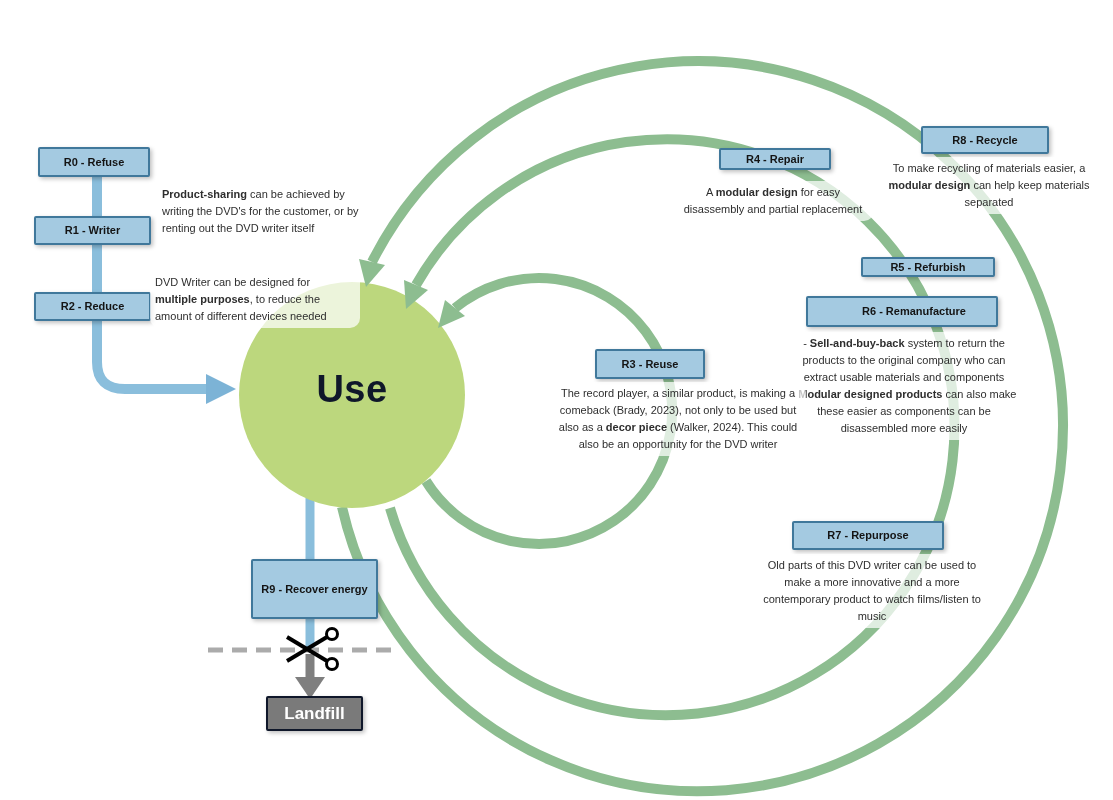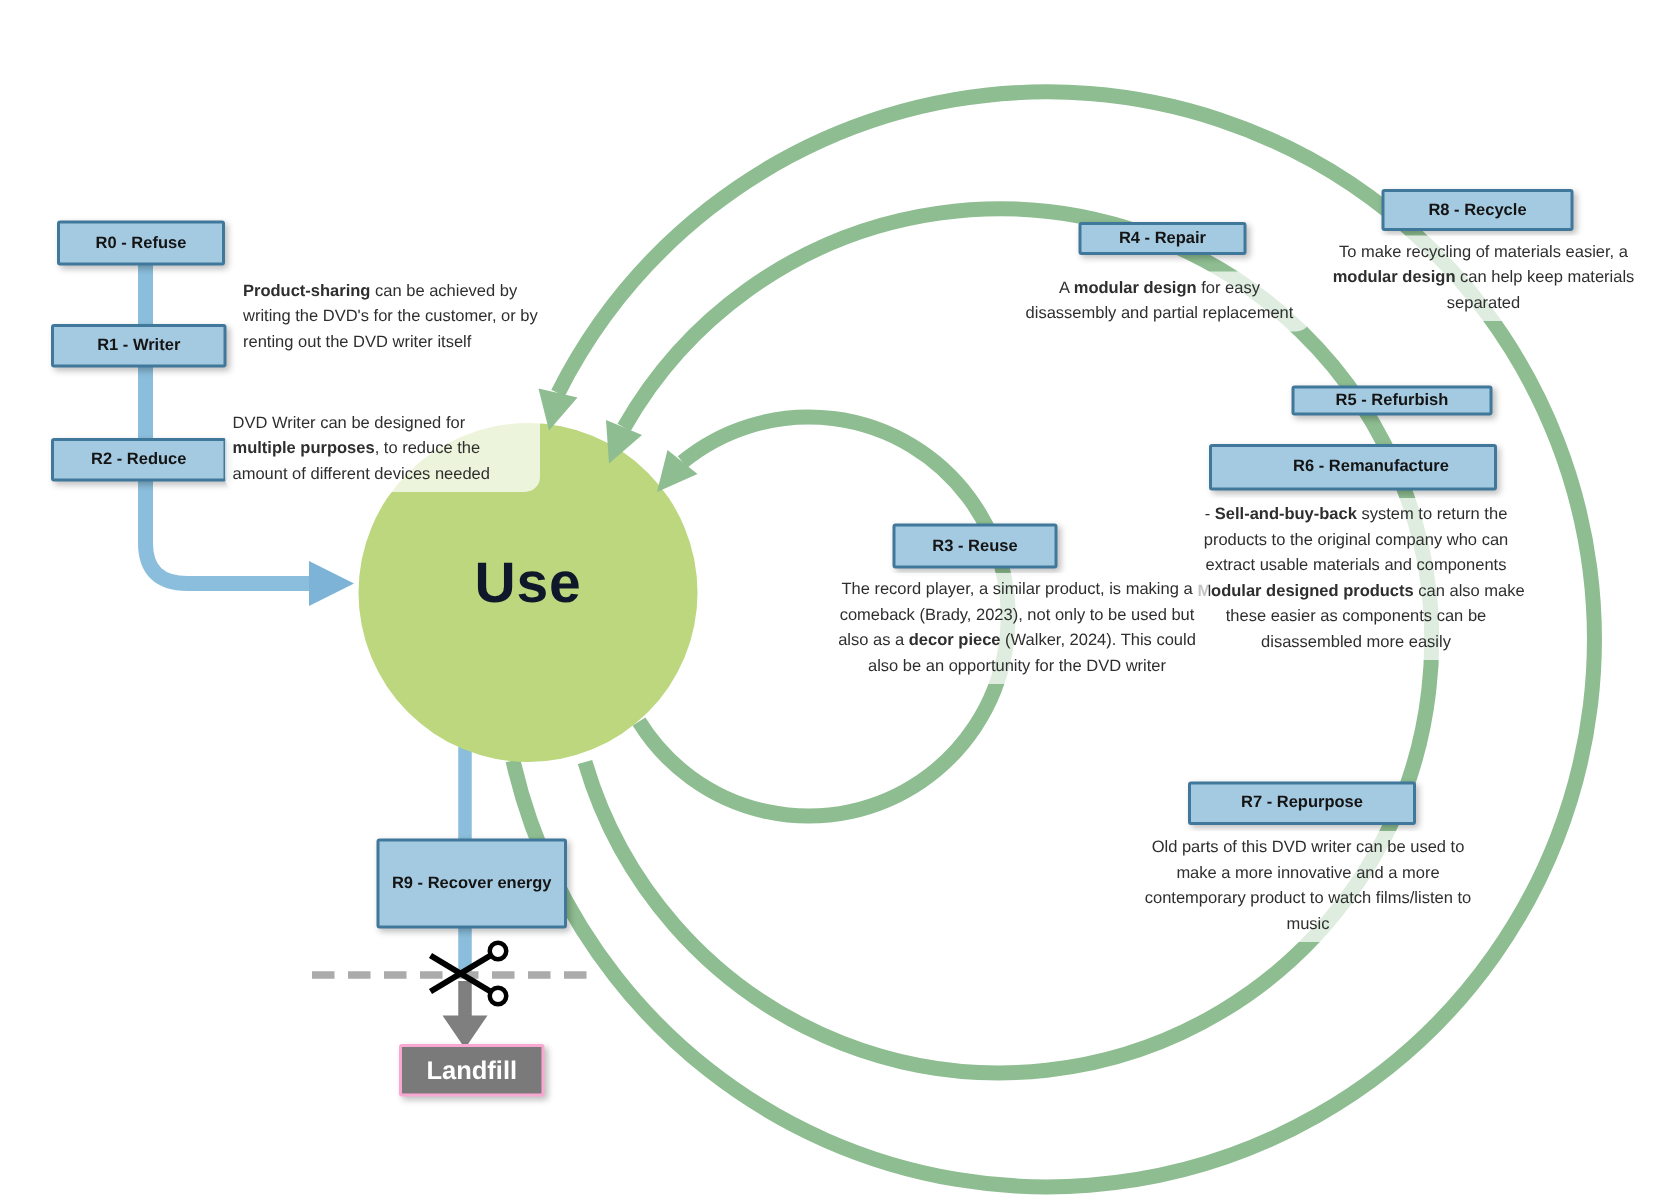--- a/index.html
+++ b/index.html
@@ -21,21 +21,21 @@
   #box-r2 { left:34px;  top:292px; width:117px; height:29px; }
   #box-r3 { left:595px; top:349px; width:110px; height:30px; }
   #box-r4 { left:719px; top:148px; width:112px; height:22px; }
   #box-r5 { left:832px; top:257px; width:134px; height:20px;margin-left:29px; }
   #box-r6 { left:806px; top:296px; width:192px; height:31px;padding-left:24px; }
   #box-r7 { left:792px; top:521px; width:152px; height:29px; }
   #box-r8 { left:921px; top:126px; width:128px; height:28px; }
   #box-r9 { left:251px; top:559px; width:127px; height:60px; }
   #box-landfill {
     left:266px; top:696px; width:97px; height:35px;
-    background:#7A7A7A; border:2px solid #f9a8d4; color:#ffffff; font-size:17px;
+    background:#7A7A7A; border:2px solid #0f172a; color:#ffffff; font-size:17px;
   }
 
   .note {
     position:absolute; font-size:11px; line-height:1.55; color:#2e2e2e;
     background:rgba(255,255,255,0.72); border-radius:10px; padding:3px 5px;
   }
   .note.center { text-align:center; }
   #note-product-sharing { left:157px; top:183px; width:198px; }
   #note-multi-purpose   { left:150px; top:271px; width:200px; }
   #note-repair          { left:672px; top:181px; width:192px; }

